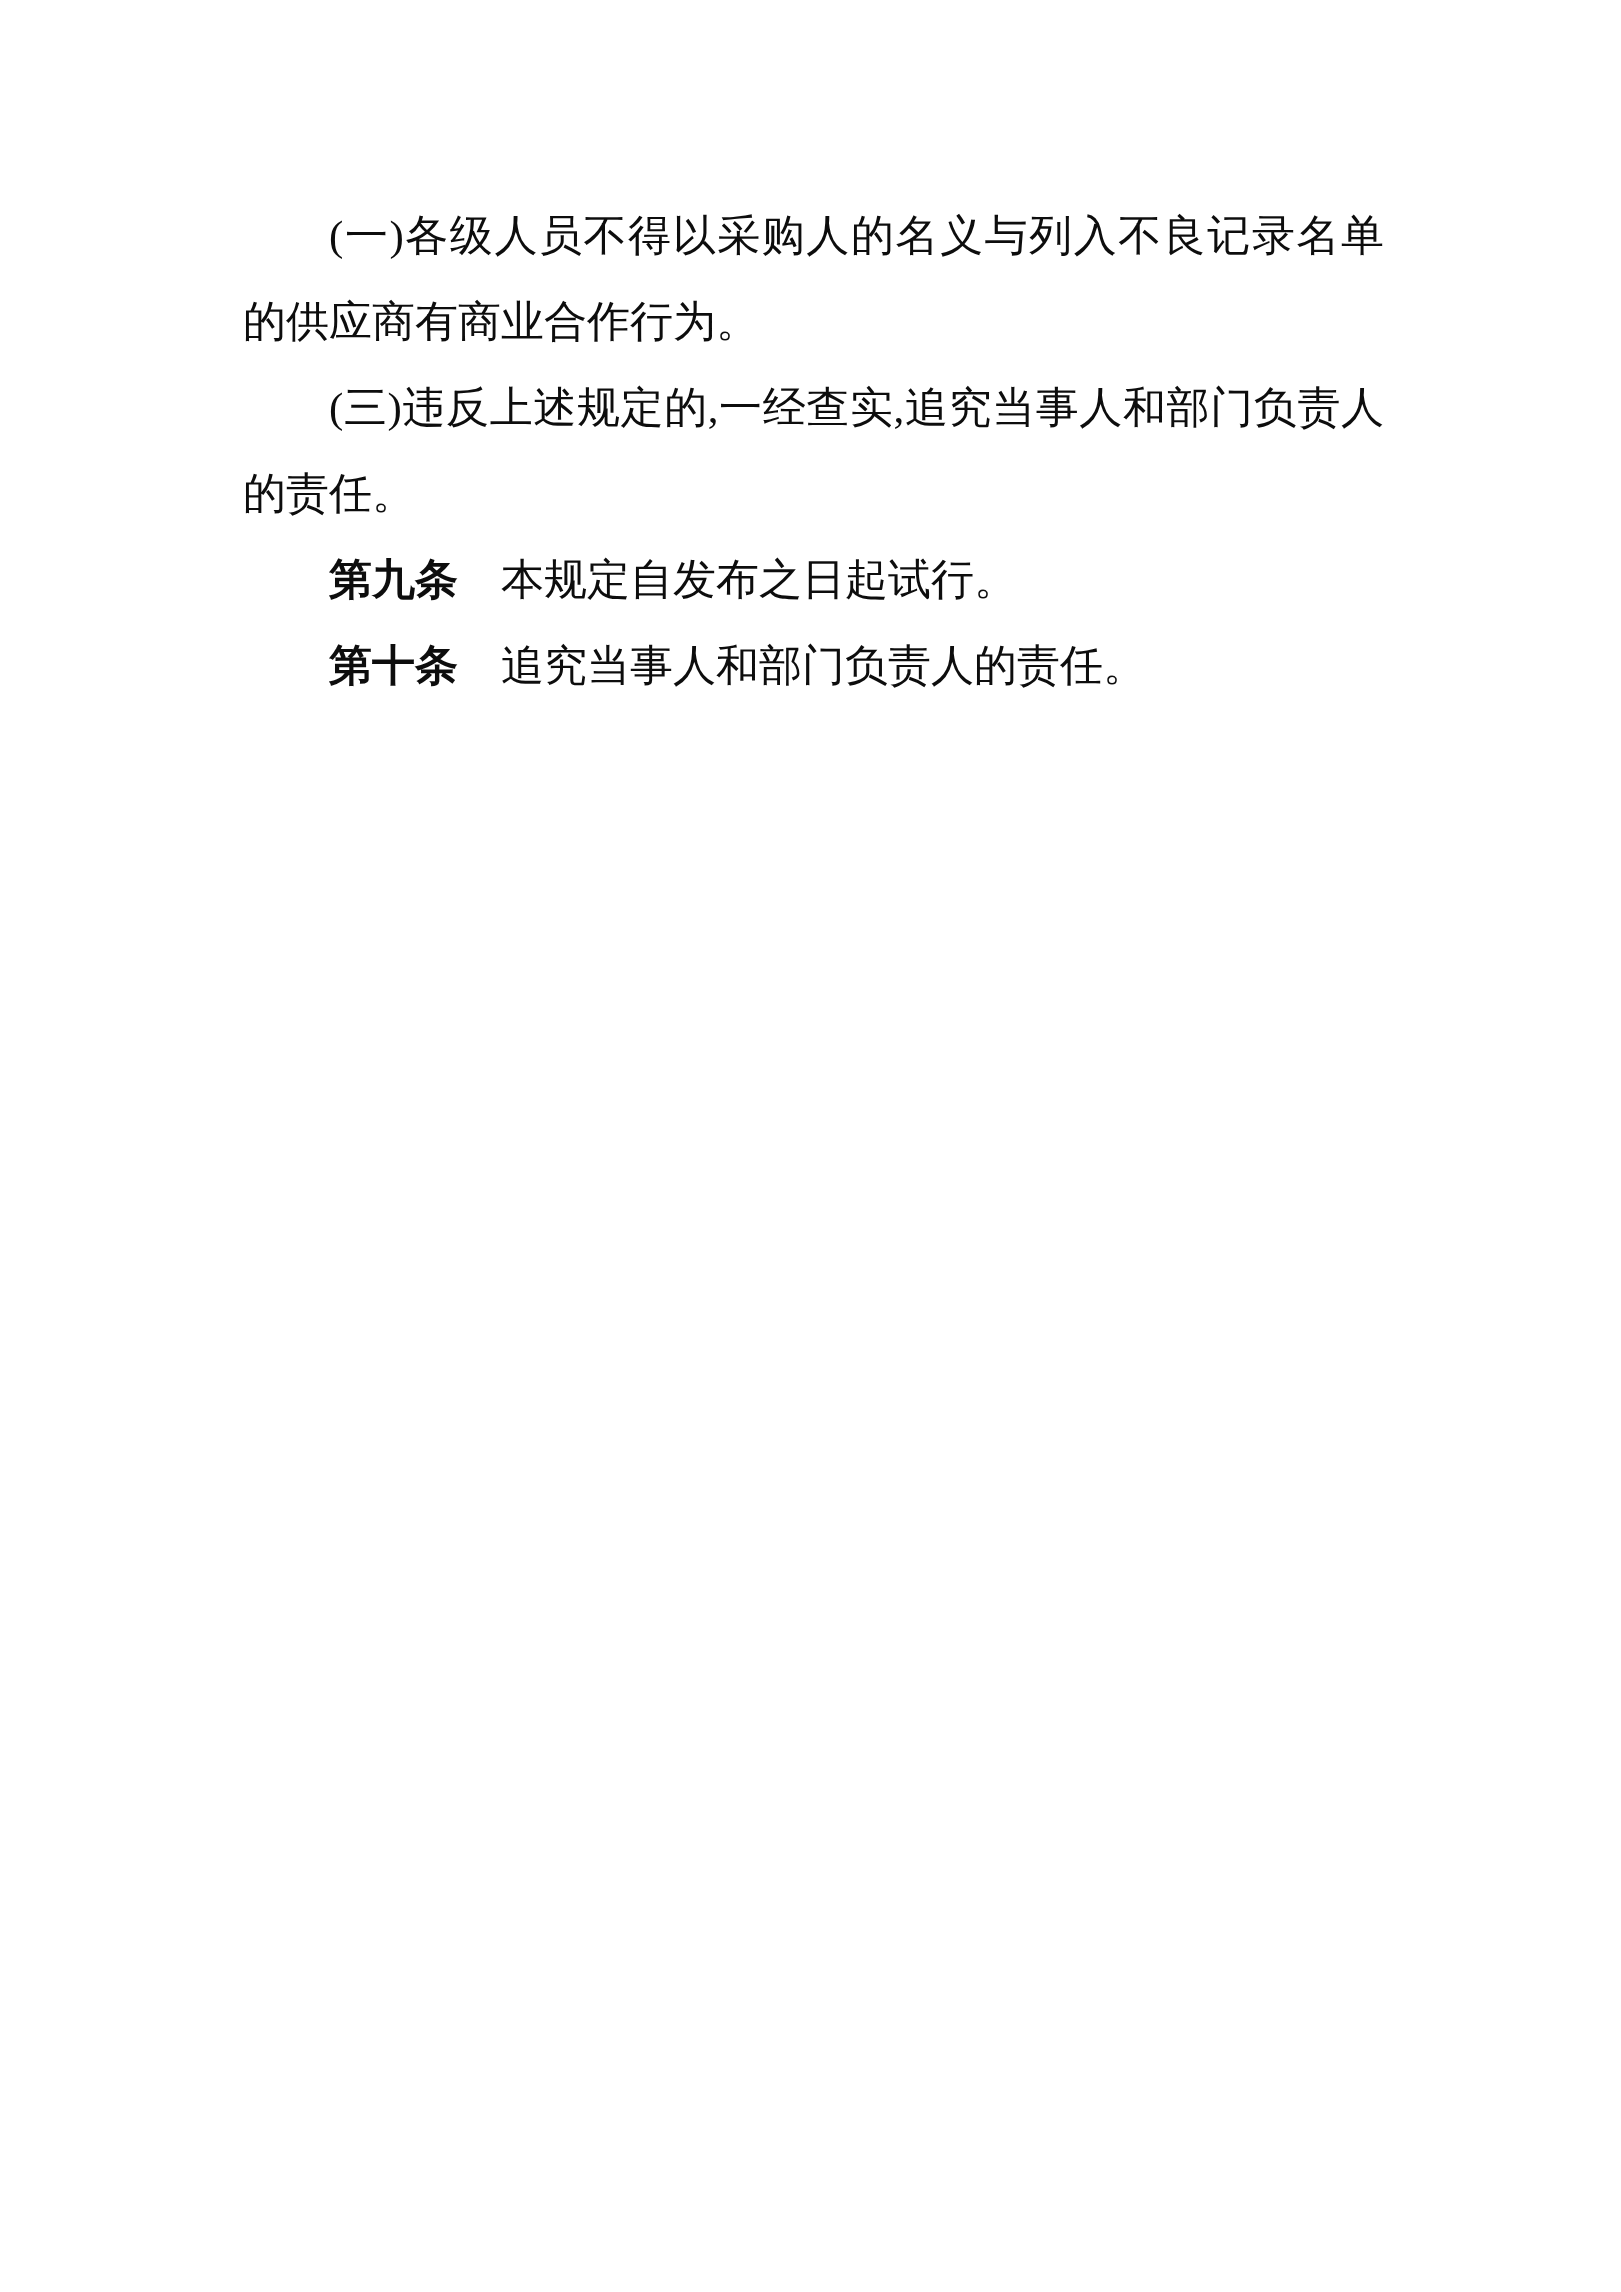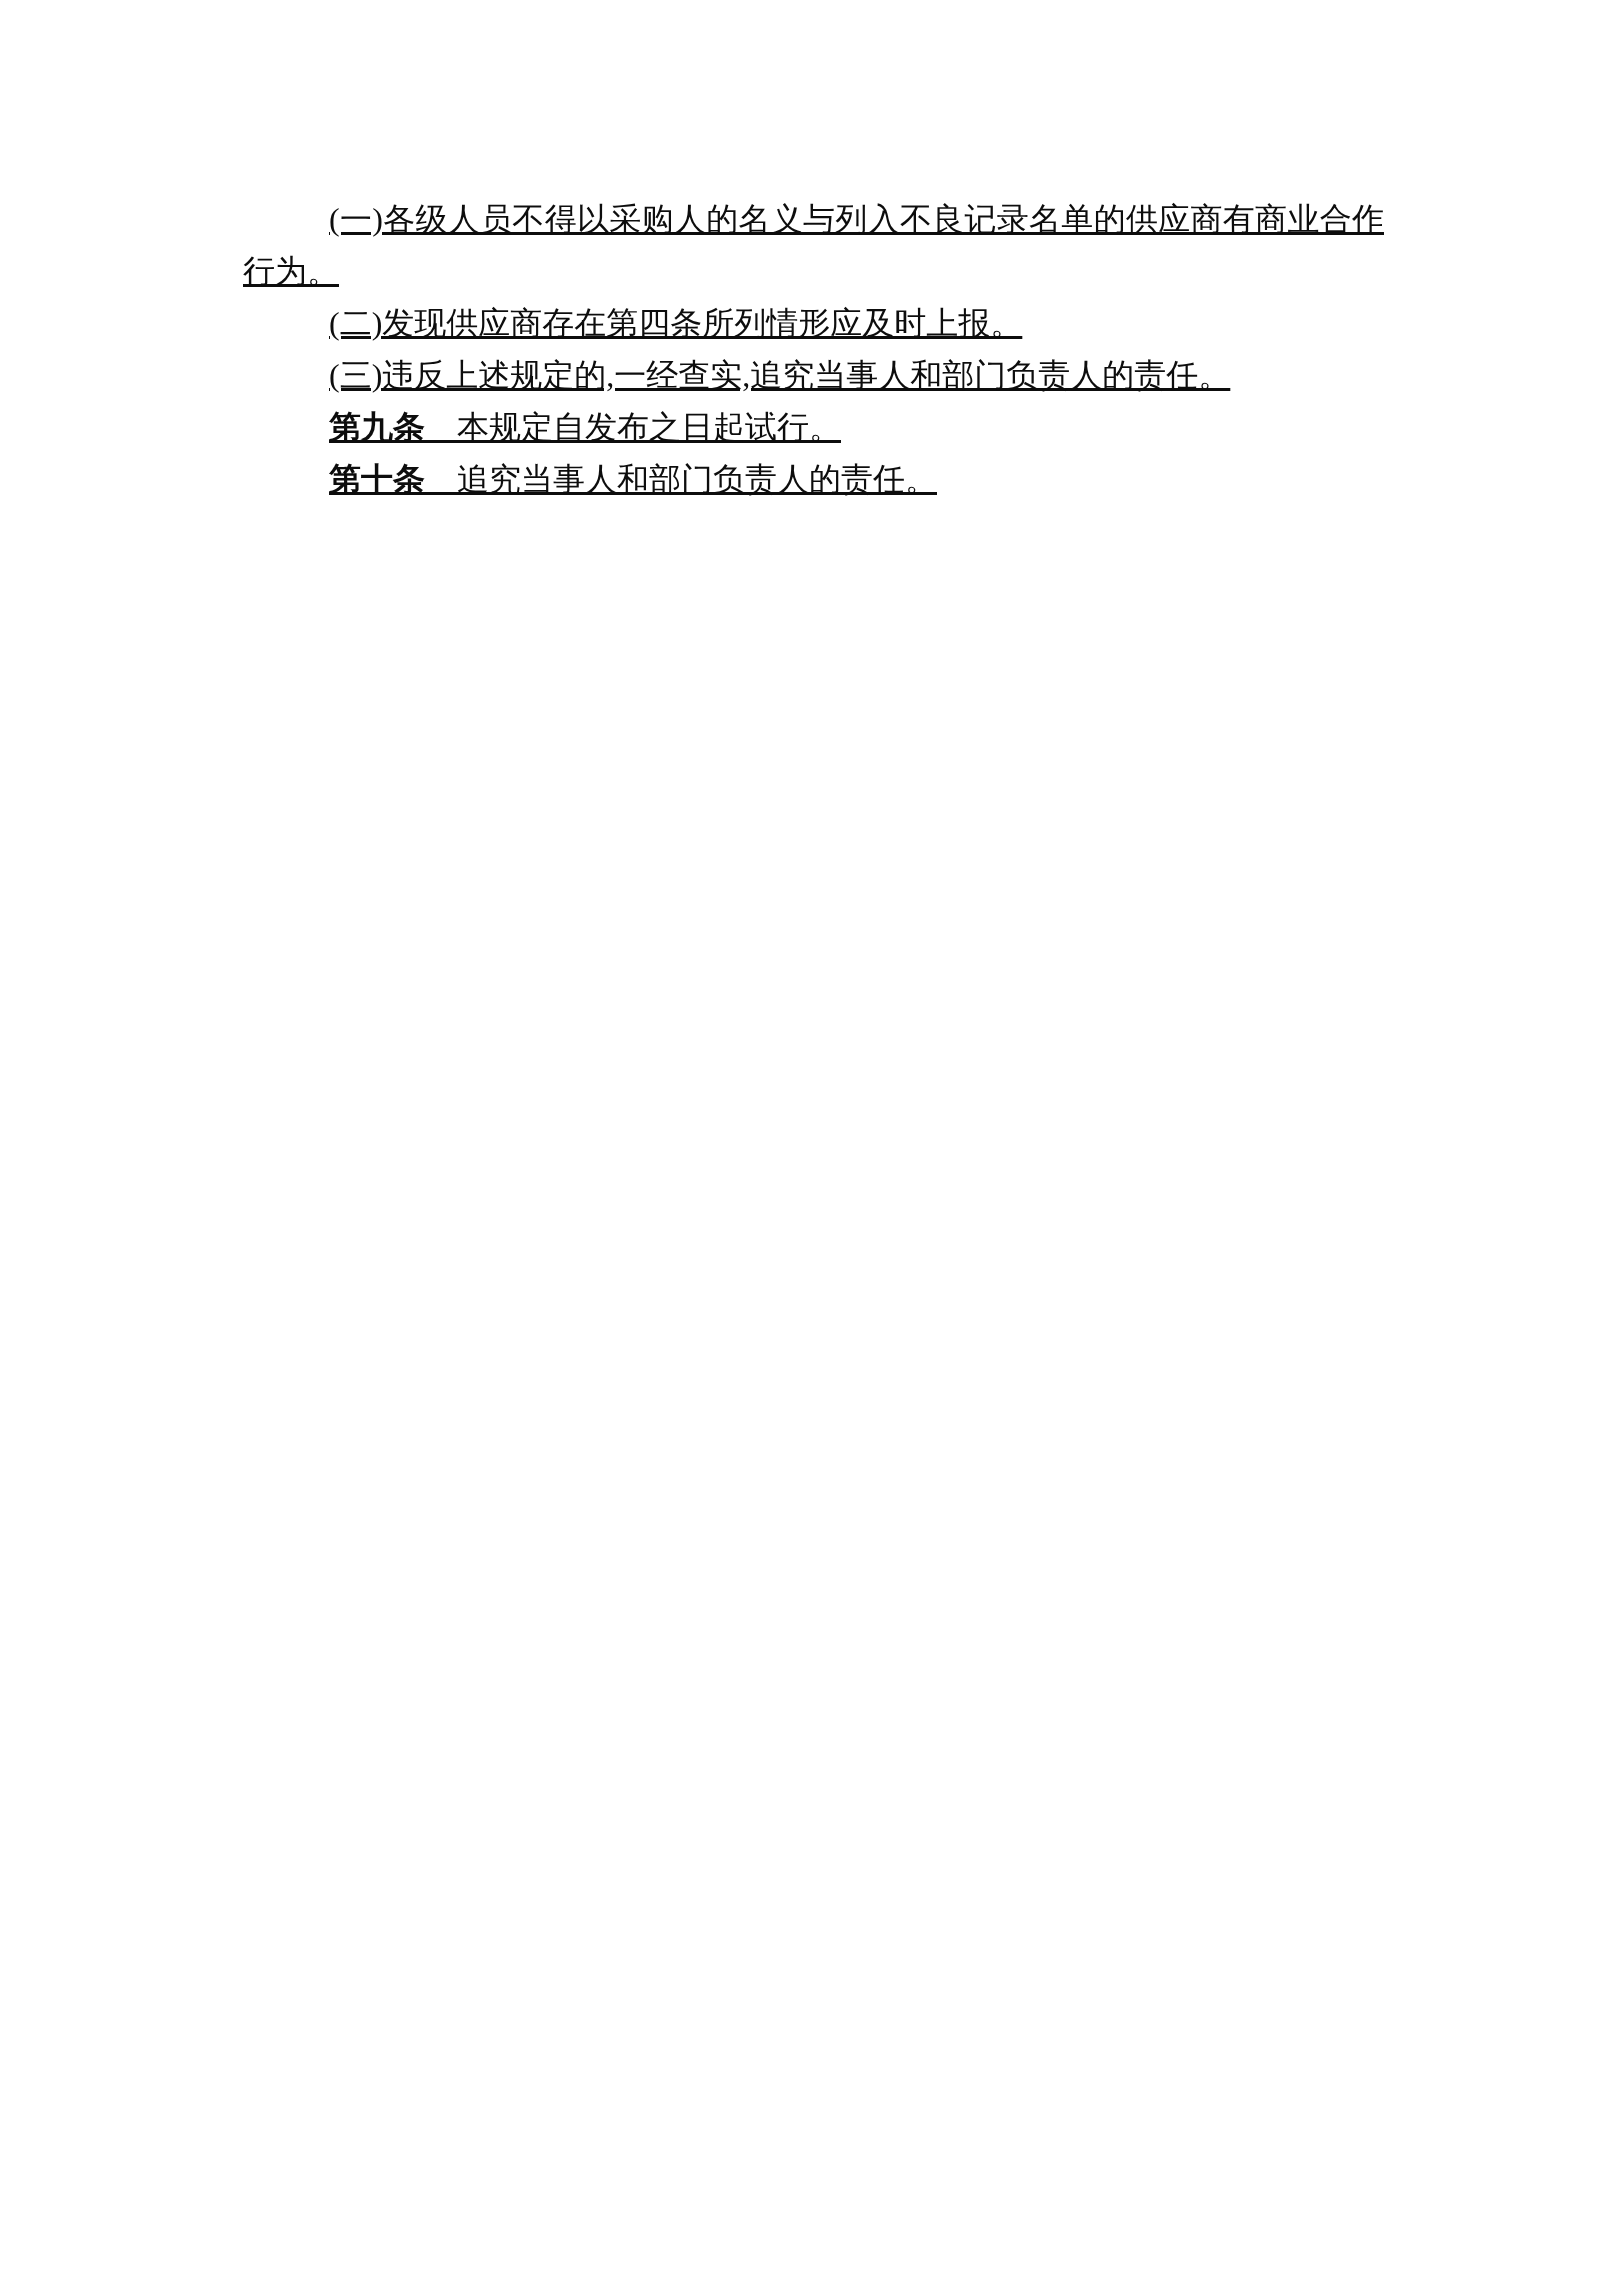--- a/index.html
+++ b/index.html
@@ -22,42 +22,40 @@
   .doc-body {
     position: absolute;
     top: 193px;
     left: 243px;
     width: 1141px;
     color: #0d0d0d;
   }
   .doc-body p {
     margin: 0;
     padding: 0;
-    font-size: 32px;
-    line-height: 52px;
+    font-size: 43px;
+    line-height: 86px;
     text-indent: 86px;
     text-align: justify;
     letter-spacing: 0;
     word-break: break-all;
     overflow-wrap: break-word;
-    text-decoration: underline;
   }
   .doc-body p .article-term {
     font-weight: bold;
   }
 </style>
 </head>
 <body>
 
 <div class="doc-page" style="background: rgb(255, 255, 255);">
   <div class="doc-body" style="color: rgb(13, 13, 13);">
 
     <p><span>(一)各级人员不得以采购人的名义与列入不良记录名单的供应商有商业合作行为。</span></p>
 
-    <p><span>(二)发现供应商存在第四条所列情形应及时上报。</span></p>
 
     <p><span>(三)违反上述规定的,一经查实,追究当事人和部门负责人的责任。</span></p>
 
     <p><span class="article-term">第九条</span><span>　本规定自发布之日起试行。</span></p>
 
     <p><span class="article-term">第十条</span><span>　追究当事人和部门负责人的责任。</span></p>
 
   </div>
 </div>
 

